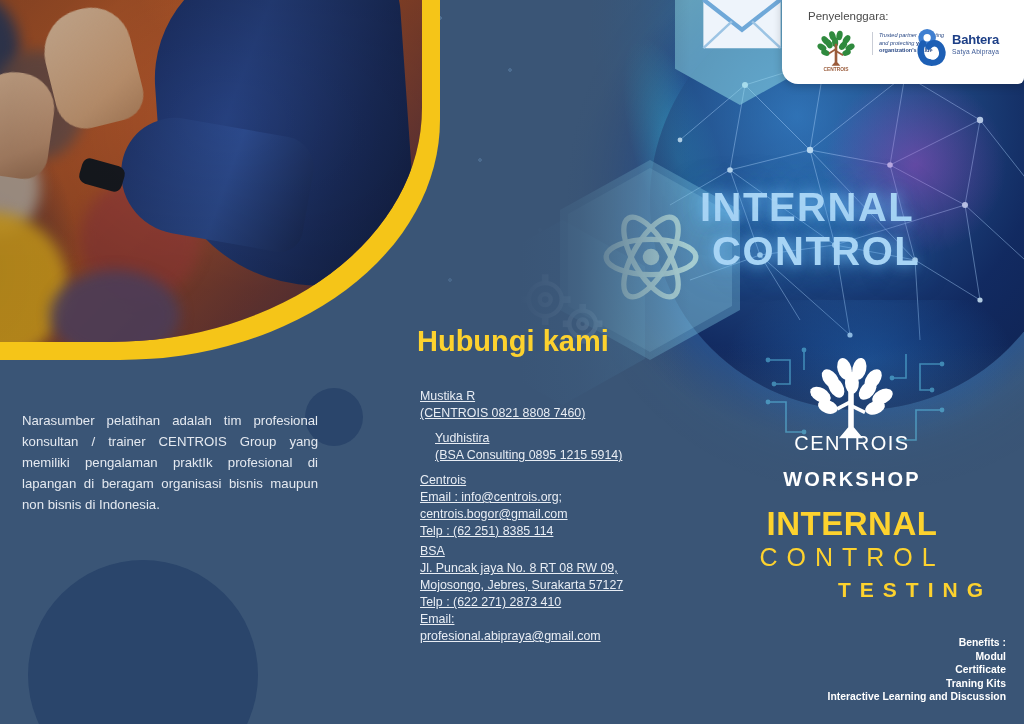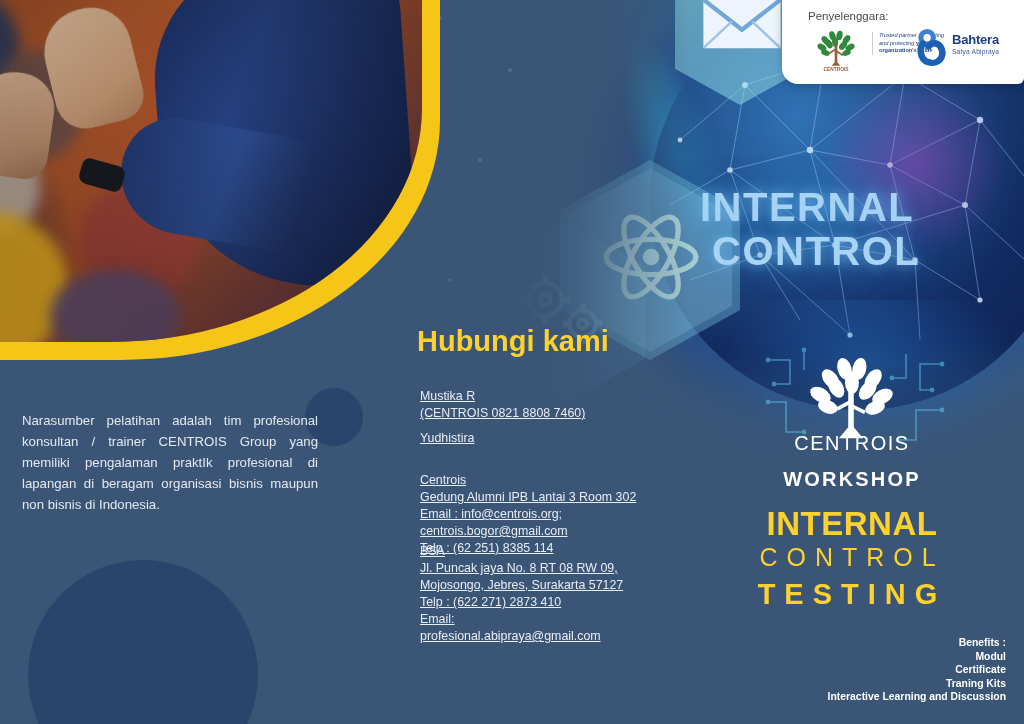--- a/index.html
+++ b/index.html
@@ -157,21 +157,21 @@
     text-align:justify;
   }
 
   
   #hubungi-heading{
     position:absolute;left:417px;top:325px;
     font-size:29px;font-weight:bold;color:#fdd22e;
   }
   .contact-block{position:absolute;left:420px;color:#e8edf4;font-size:12.4px;line-height:17px;}
   #contact-1{top:388px;}
-  #contact-2{top:430px;}
+  #contact-2{top:430px;margin-left:15px;}
   #contact-3{top:472px;}
   #contact-4{top:543px;}
   .contact-block div{white-space:nowrap;text-decoration:underline;}
 
   
   #sponsor-card{
     position:absolute;left:782px;top:-12px;width:242px;height:96px;
     background:#ffffff;border-bottom-left-radius:16px;border-bottom-right-radius:6px;
     box-shadow:0 2px 10px rgba(0,0,0,.22);
   }
@@ -214,22 +214,22 @@
   }
   #title-internal{
     position:absolute;left:712px;top:505px;width:280px;text-align:center;
     color:#fdd22e;font-size:33px;font-weight:bold;letter-spacing:.5px;
   }
   #title-control{
     position:absolute;left:712px;top:543px;width:280px;text-align:center;
     color:#fdd22e;font-size:25px;letter-spacing:9px;
   }
   #title-testing{
-    position:absolute;left:712px;top:578px;width:280px;text-align:center;
-    color:#fdd22e;font-size:29px;font-weight:bold;letter-spacing:9px;
+    position:absolute;left:712px;top:578px;width:280px;text-align:right;
+    color:#fdd22e;font-size:21px;font-weight:bold;letter-spacing:9px;
   }
 
   
   #benefits{
     position:absolute;right:18px;top:636px;text-align:right;
     color:#ffffff;font-size:10.4px;line-height:13.6px;font-weight:bold;
   }
 </style>
 </head>
 <body>
@@ -348,25 +348,25 @@
 
   <div id="hubungi-heading">Hubungi kami</div>
 
   <div class="contact-block" id="contact-1">
     <div>Mustika R</div>
     <div>(CENTROIS 0821 8808 7460)</div>
   </div>
 
   <div class="contact-block" id="contact-2">
     <div>Yudhistira</div>
+    <div>(BSA Consulting 0895 1215 5914)</div>
   </div>
 
   <div class="contact-block" id="contact-3">
     <div>Centrois</div>
-    <div>Gedung Alumni IPB Lantai 3 Room 302</div>
     <div>Email : info@centrois.org;</div>
     <div>centrois.bogor@gmail.com</div>
     <div>Telp : (62 251) 8385 114</div>
   </div>
 
   <div class="contact-block" id="contact-4">
     <div>BSA</div>
     <div>Jl. Puncak jaya No. 8 RT 08 RW 09,</div>
     <div>Mojosongo, Jebres, Surakarta 57127</div>
     <div>Telp : (622 271) 2873 410</div>

